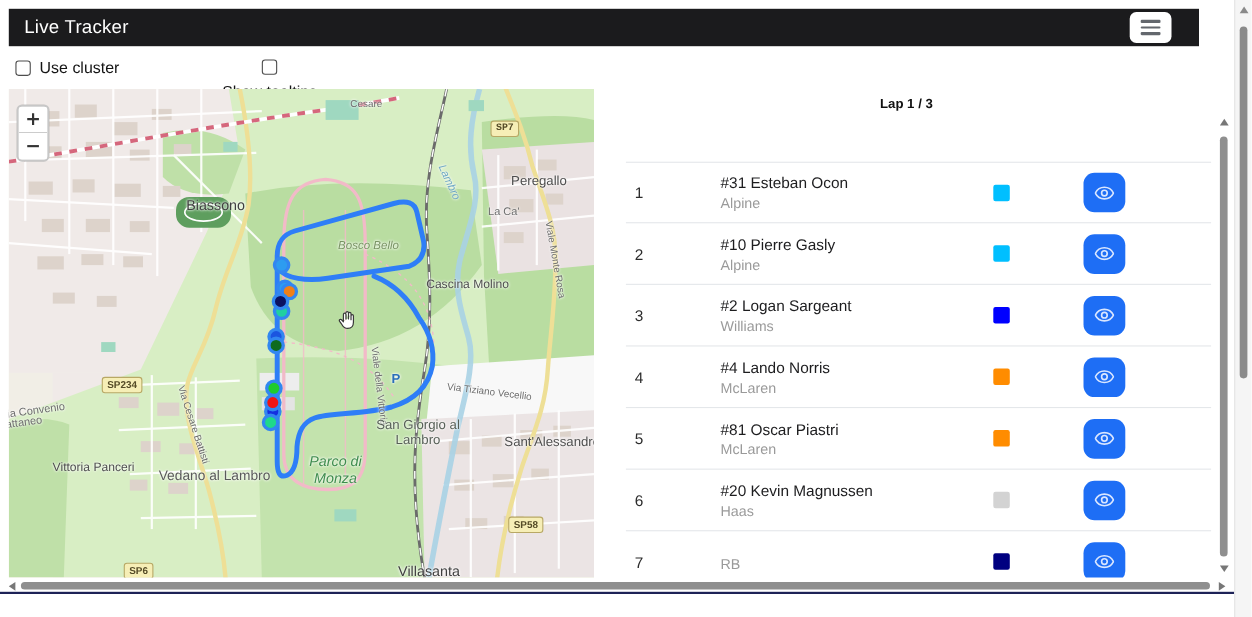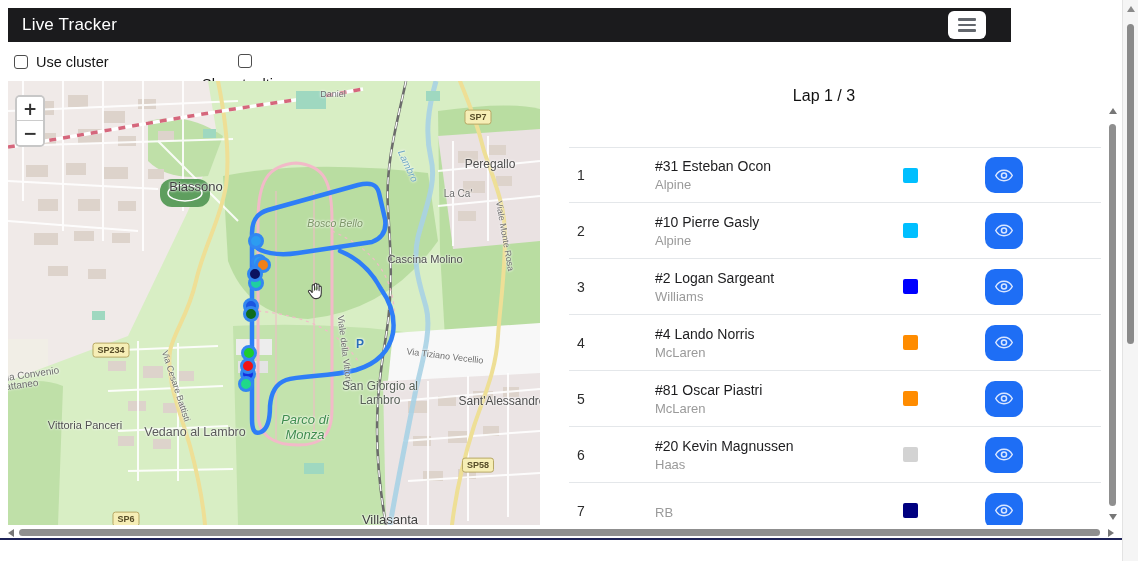--- a/index.html
+++ b/index.html
@@ -1,20 +1,20 @@
 <!DOCTYPE html>
 <html><head>
 <meta charset="utf-8">
 <style>
   html,body{margin:0;padding:0;background:#fff;}
   body{font-family:"Liberation Sans","DejaVu Sans",sans-serif;}
   .page{position:relative;width:1138px;height:561px;overflow:hidden;background:#fff;}
 
   
-  .hdr{position:absolute;left:8px;top:8px;width:1003px;height:34px;background:#1b1b1d;
+  .hdr{position:absolute;left:8px;top:8px;width:1082px;height:34px;background:#1b1b1d;
        display:flex;align-items:center;justify-content:space-between;padding:0 25px 0 14px;box-sizing:border-box;}
   .hdr-title{color:#fff;font-size:17px;font-weight:500;letter-spacing:.2px;}
   .menu-btn{width:38px;height:28px;background:#fff;border:none;border-radius:6px;
             display:flex;flex-direction:column;align-items:center;justify-content:center;gap:3px;cursor:pointer;}
   .menu-btn i{display:block;width:18px;height:2.4px;background:#63676d;border-radius:1px;}
 
   
   .chk{position:absolute;top:54px;display:flex;align-items:center;gap:8px;font-size:14.5px;font-weight:500;color:#141414;}
   .chk .box{width:14px;height:14px;background:#fff;border:1.6px solid #4d4d4d;border-radius:3px;box-sizing:border-box;}
   .chk1{left:14px;} .chk2{left:202px;flex-direction:column;}
@@ -37,21 +37,21 @@
            overflow:hidden;background:#fff;}
   .zoomctl button{display:block;width:26px;height:24px;background:#fff;border:none;font-size:17px;font-weight:bold;
                   color:#333;line-height:22px;padding:0;cursor:pointer;font-family:"DejaVu Sans",sans-serif;}
   .zoomctl button:first-child{border-bottom:1px solid #ccc;}
   .marker{position:absolute;width:10px;height:10px;border:3px solid #3287f0;border-radius:50%;
           transform:translate(-50%,-50%);box-sizing:content-box;}
   .hand{position:absolute;left:299px;top:200px;}
 
   
   .panel{position:absolute;left:545px;top:82px;width:558px;height:443px;overflow:hidden;background:#fff;}
-  .lap{margin-top:5px;text-align:center;font-size:16px;font-weight:normal;color:#111;}
+  .lap{margin-top:5px;text-align:center;font-size:12px;font-weight:bold;color:#111;}
   .rows{position:absolute;left:24px;right:2px;top:65px;}
   .row{height:56px;display:flex;align-items:center;border-bottom:1px solid #e4e7ea;box-sizing:border-box;}
   .row:first-child{border-top:1px solid #e4e7ea;}
   .pos{width:86px;padding-left:8px;font-size:14px;color:#2b2b2b;box-sizing:border-box;}
   .names{flex:1;}
   .driver{font-size:14px;color:#1d1d1f;font-weight:500;}
   .team{font-size:13px;color:#9a9a9a;margin-top:3px;}
   .swatch{width:15px;height:15px;border-radius:2px;flex:0 0 15px;}
   .gap{width:67px;flex:0 0 67px;}
   .eye-btn{width:38px;height:36px;background:#1e6ef5;border:none;border-radius:10px;
@@ -210,44 +210,44 @@
         <rect x="418" y="10" width="14" height="10"></rect>
       </g>
       <rect x="152" y="98" width="50" height="28" rx="12" fill="#5e9e5e"></rect>
       <ellipse cx="177" cy="112" rx="17" ry="8" fill="none" stroke="#fff" stroke-width="1.5"></ellipse>
       <g fill="none" stroke="#2e7ef7" stroke-width="4.5" stroke-linejoin="round" stroke-linecap="round">
         <path d="M244,160 L244,152 C244,138 250,132 260,129 L350,104 C362,101 369,103 371,112 L377,138 C379,150 374,157 364,161 L290,172 C270,175 252,172 246,164 Z"></path>
         <path d="M332,170 C352,178 364,191 373,208 C383,222 387,238 385,252 C381,272 368,283 348,289 C322,296 292,294 278,299 C267,303 263,312 262,325 C262,336 260,348 253,351 C246,354 244,348 244,338 L244,160"></path>
       </g>
     </svg>
 
-    <div class="map-label sm" style="left:325px;top:13px;">Daniel</div>
+    <div class="map-label sm" style="left:325px;top:13px;">Cesare</div>
     <div class="map-label lg" style="left:188px;top:105px;">Biassono</div>
     <div class="map-label" style="left:482px;top:83px;font-size:12px;">Peregallo</div>
     <div class="map-label sm" style="left:450px;top:112px;font-size:10px;">La Ca'</div>
     <div class="map-label" style="left:417px;top:178px;">Cascina Molino</div>
     <div class="map-label forest" style="left:327px;top:142px;">Bosco Bello</div>
     <div class="map-label water" style="left:400px;top:85px;transform:translate(-50%,-50%) rotate(65deg);">Lambro</div>
     <div class="map-label sm" style="left:437px;top:275px;transform:translate(-50%,-50%) rotate(7deg);">Via Tiziano Vecellio</div>
     <div class="map-label sm" style="left:337px;top:270px;transform:translate(-50%,-50%) rotate(83deg);">Viale della Vittoria</div>
     <div class="map-label sm" style="left:168px;top:305px;transform:translate(-50%,-50%) rotate(72deg);">Via Cesare Battisti</div>
     <div class="map-label sm" style="left:497px;top:155px;transform:translate(-50%,-50%) rotate(80deg);">Viale Monte Rosa</div>
     <div class="map-label sm" style="left:-8px;top:293px;font-size:10px;transform:translate(0,-50%) rotate(-8deg);">Via Convenio</div>
     <div class="map-label sm" style="left:-10px;top:304px;font-size:10px;transform:translate(0,-50%) rotate(-8deg);">Cattaneo</div>
     <div class="map-label" style="left:77px;top:344px;">Vittoria Panceri</div>
     <div class="map-label" style="left:187px;top:351px;font-size:12.5px;color:#5a5a5a;">Vedano al Lambro</div>
     <div class="map-label green" style="left:297px;top:347px;">Parco di Monza</div>
     <div class="map-label wrap2" style="left:372px;top:312px;">San Giorgio al Lambro</div>
     <div class="map-label" style="left:494px;top:320px;font-size:12px;">Sant'Alessandro</div>
     <div class="map-label lg" style="left:382px;top:438px;">Villasanta</div>
     <div class="map-label parking" style="left:352px;top:263px;">P</div>
 
-    <div class="badge" style="left:470px;top:36px;">SP7</div>
+    <div class="badge" style="left:451px;top:36px;font-family:Liberation Mono, monospace;">SP7</div>
     <div class="badge" style="left:103px;top:269px;">SP234</div>
-    <div class="badge" style="left:470px;top:384px;">SP58</div>
+    <div class="badge" style="left:470px;top:396px;">SP58</div>
     <div class="badge" style="left:118px;top:438px;">SP6</div>
 
     <div id="markers" style="position:absolute;inset:0;">
         <div class="marker" style="left: 248px; top: 160px; background: rgb(45, 156, 240);"></div>
         <div class="marker" style="left: 251px; top: 181px; background: rgb(45, 156, 240);"></div>
         <div class="marker" style="left: 255px; top: 184px; background: rgb(240, 128, 24);"></div>
         <div class="marker" style="left: 248px; top: 202px; background: rgb(31, 208, 160);"></div>
         <div class="marker" style="left: 247px; top: 193px; background: rgb(11, 18, 96);"></div>
         <div class="marker" style="left: 243px; top: 225px; background: rgb(27, 85, 224);"></div>
         <div class="marker" style="left: 243px; top: 233px; background: rgb(14, 107, 30);"></div>

